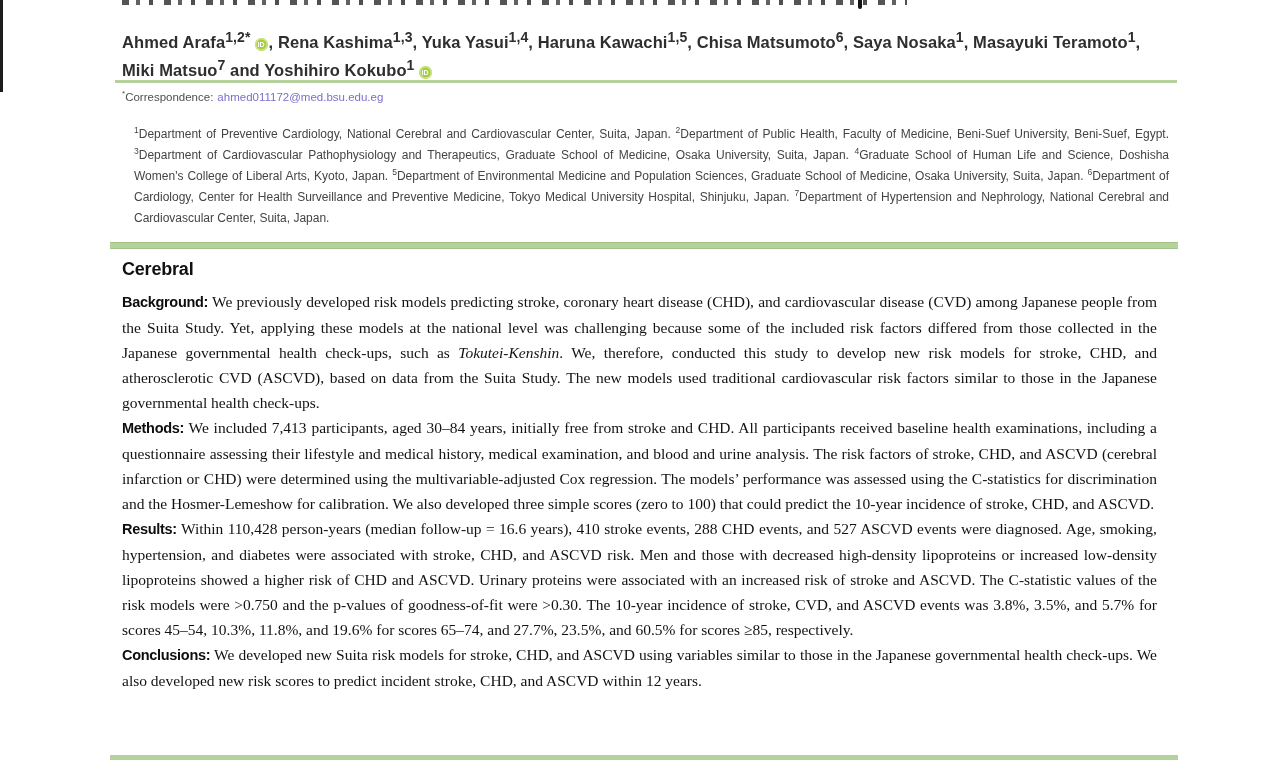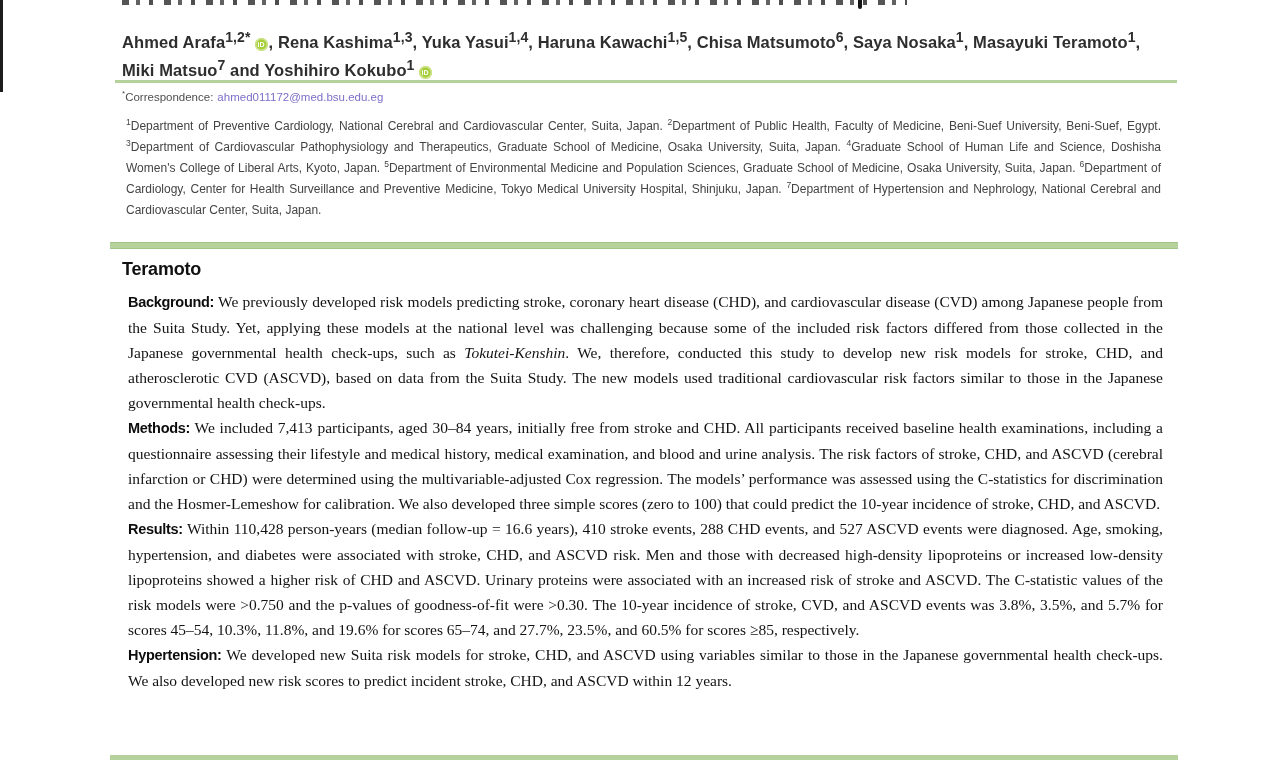--- a/index.html
+++ b/index.html
@@ -50,39 +50,39 @@
   .correspondence {
     position: absolute; left: 122px; top: 89px; width: 1035px; margin: 0;
     font-size: 11.5px; color: #4f4f4f;
   }
   .correspondence sup { font-size: 8px; }
   .correspondence a {
     color: var(--link, #7d6ec9); text-decoration: none; margin-left: 4px;
   }
 
   .affiliations {
-    position: absolute; left: 122px; top: 112px; width: 1035px; margin: 4px;
+    position: absolute; left: 122px; top: 112px; width: 1035px; margin: 12px;
     font-size: 12px; color: #444444; line-height: 21px; text-align: justify;
   }
   .affiliations sup { font-size: 8.5px; line-height: 0; }
 
   .rule-thick {
     position: absolute; left: 110px; top: 242px; width: 1068px; height: 7px;
     background: var(--accent_green, #b6d29c);
     border-top: 1px solid #a3c487; border-bottom: 1px solid #a3c487;
     box-sizing: border-box;
   }
 
   .abstract-heading {
     position: absolute; left: 122px; top: 259px; margin: 0;
     font-size: 18px; font-weight: bold; color: #111; letter-spacing: -0.2px;
   }
 
   .abstract-body {
-    position: absolute; left: 128px; top: 289px; width: 1035px;
+    position: absolute; left: 122px; top: 289px; width: 1035px;
     font-family: "Liberation Serif", serif;
     font-size: 15.5px; color: #121212; line-height: 25px; text-align: justify;
   }
   .abs-para { margin: 0; }
   .abs-label {
     font-family: "Liberation Sans", sans-serif;
     font-size: 14.5px; font-weight: bold; letter-spacing: -0.3px; color: #0d0d0d;
   }
 
   .rule-bottom {
@@ -102,24 +102,24 @@
   <div class="authors"><span>Ahmed Arafa</span><sup class="author-sup">1,2*</sup><span class="orcid">iD</span>, <span>Rena Kashima</span><sup class="author-sup">1,3</sup>, <span>Yuka Yasui</span><sup class="author-sup">1,4</sup>, <span>Haruna Kawachi</span><sup class="author-sup">1,5</sup>, <span>Chisa Matsumoto</span><sup class="author-sup">6</sup>, <span>Saya Nosaka</span><sup class="author-sup">1</sup>, <span>Masayuki Teramoto</span><sup class="author-sup">1</sup>, <span>Miki Matsuo</span><sup class="author-sup">7</sup> and <span>Yoshihiro Kokubo</span><sup class="author-sup">1</sup><span class="orcid">iD</span></div>
 
   <div class="rule-thin"></div>
 
   <p class="correspondence"><sup>*</sup><span>Correspondence:</span><a href="#">ahmed011172@med.bsu.edu.eg</a></p>
 
   <p class="affiliations"><sup>1</sup>Department of Preventive Cardiology, National Cerebral and Cardiovascular Center, Suita, Japan. <sup>2</sup>Department of Public Health, Faculty of Medicine, Beni-Suef University, Beni-Suef, Egypt. <sup>3</sup>Department of Cardiovascular Pathophysiology and Therapeutics, Graduate School of Medicine, Osaka University, Suita, Japan. <sup>4</sup>Graduate School of Human Life and Science, Doshisha Women's College of Liberal Arts, Kyoto, Japan. <sup>5</sup>Department of Environmental Medicine and Population Sciences, Graduate School of Medicine, Osaka University, Suita, Japan. <sup>6</sup>Department of Cardiology, Center for Health Surveillance and Preventive Medicine, Tokyo Medical University Hospital, Shinjuku, Japan. <sup>7</sup>Department of Hypertension and Nephrology, National Cerebral and Cardiovascular Center, Suita, Japan.</p>
 
   <div class="rule-thick"></div>
 
-  <h2 class="abstract-heading">Teramoto</h2>
+  <h2 class="abstract-heading">Cerebral</h2>
 
   <div class="abstract-body">
       <p class="abs-para"><b class="abs-label">Background:</b> <span>We previously developed risk models predicting stroke, coronary heart disease (CHD), and cardiovascular disease (CVD) among Japanese people from the Suita Study. Yet, applying these models at the national level was challenging because some of the included risk factors differed from those collected in the Japanese governmental health check-ups, such as </span><i>Tokutei-Kenshin</i><span>. We, therefore, conducted this study to develop new risk models for stroke, CHD, and atherosclerotic CVD (ASCVD), based on data from the Suita Study. The new models used traditional cardiovascular risk factors similar to those in the Japanese governmental health check-ups.</span></p>
       <p class="abs-para"><b class="abs-label">Methods:</b> <span>We included 7,413 participants, aged 30–84 years, initially free from stroke and CHD. All participants received baseline health examinations, including a questionnaire assessing their lifestyle and medical history, medical examination, and blood and urine analysis. The risk factors of stroke, CHD, and ASCVD (cerebral infarction or CHD) were determined using the multivariable-adjusted Cox regression. The models’ performance was assessed using the C-statistics for discrimination and the Hosmer-Lemeshow for calibration. We also developed three simple scores (zero to 100) that could predict the 10-year incidence of stroke, CHD, and ASCVD.</span></p>
       <p class="abs-para"><b class="abs-label">Results:</b> <span>Within 110,428 person-years (median follow-up = 16.6 years), 410 stroke events, 288 CHD events, and 527 ASCVD events were diagnosed. Age, smoking, hypertension, and diabetes were associated with stroke, CHD, and ASCVD risk. Men and those with decreased high-density lipoproteins or increased low-density lipoproteins showed a higher risk of CHD and ASCVD. Urinary proteins were associated with an increased risk of stroke and ASCVD. The C-statistic values of the risk models were &gt;0.750 and the p-values of goodness-of-fit were &gt;0.30. The 10-year incidence of stroke, CVD, and ASCVD events was 3.8%, 3.5%, and 5.7% for scores 45–54, 10.3%, 11.8%, and 19.6% for scores 65–74, and 27.7%, 23.5%, and 60.5% for scores ≥85, respectively.</span></p>
-      <p class="abs-para"><b class="abs-label">Hypertension:</b> <span>We developed new Suita risk models for stroke, CHD, and ASCVD using variables similar to those in the Japanese governmental health check-ups. We also developed new risk scores to predict incident stroke, CHD, and ASCVD within 12 years.</span></p>
+      <p class="abs-para"><b class="abs-label">Conclusions:</b> <span>We developed new Suita risk models for stroke, CHD, and ASCVD using variables similar to those in the Japanese governmental health check-ups. We also developed new risk scores to predict incident stroke, CHD, and ASCVD within 12 years.</span></p>
     </div>
 
   <div class="rule-bottom"></div>
 
 </div>
 
 </body></html>

